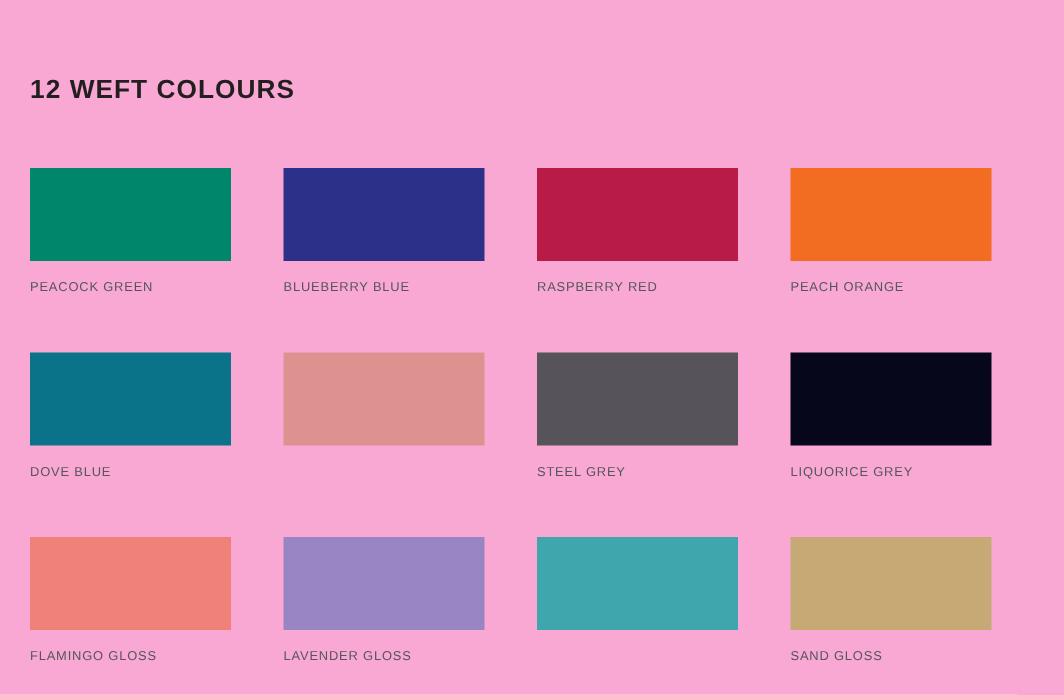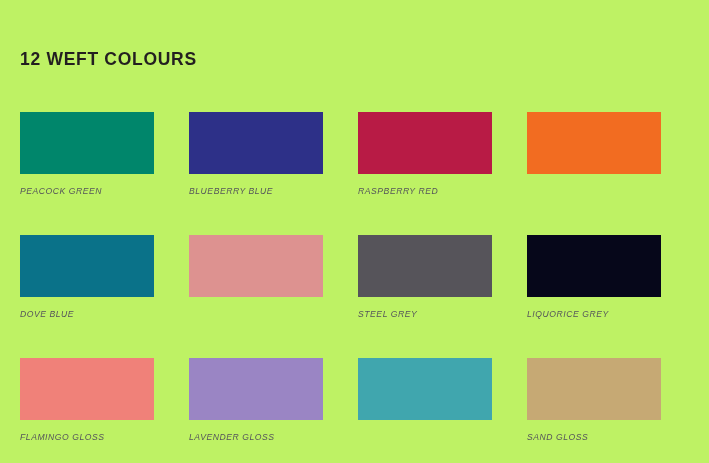--- a/index.html
+++ b/index.html
@@ -14,21 +14,21 @@
     font-family: "Liberation Sans", sans-serif;
     overflow: hidden;
     position: relative;
   }
   .page {
     position: absolute;
     left: 0;
     top: 0;
     width: 709px;
     height: 463px;
-    background: #bef264;
+    background: #f9a8d4;
   }
   .page-title {
     position: absolute;
     left: 20px;
     top: 48px;
     font-size: 17.5px;
     font-weight: bold;
     letter-spacing: 0.7px;
     color: #231f20;
     line-height: 22px;
@@ -40,21 +40,20 @@
     left: 20px;
     top: 112px;
     width: 640px;
     display: grid;
     grid-template-columns: repeat(4, 134px);
     grid-column-gap: 35px;
     grid-row-gap: 38px;
   }
   .swatch-cell {
     width: 146px;
-    font-style: italic;
   }
   .swatch-chip {
     width: 134px;
     height: 62px;
     display: block;
   }
   .swatch-label {
     display: block;
     margin-top: 12px;
     font-size: 8.6px;
@@ -84,20 +83,21 @@
       <span class="swatch-label">BLUEBERRY BLUE</span>
     </div>
 
     <div class="swatch-cell">
       <span class="swatch-chip" style="background-color:#B81B45;" title="RASPBERRY RED"></span>
       <span class="swatch-label">RASPBERRY RED</span>
     </div>
 
     <div class="swatch-cell">
       <span class="swatch-chip" style="background-color:#F26C21;" title="PEACH ORANGE"></span>
+      <span class="swatch-label">PEACH ORANGE</span>
     </div>
 
     <div class="swatch-cell">
       <span class="swatch-chip" style="background-color:#0A7289;" title="DOVE BLUE"></span>
       <span class="swatch-label">DOVE BLUE</span>
     </div>
 
     <div class="swatch-cell">
       <span class="swatch-chip" style="background-color:#DD9290;" title="DUSTY PINK"></span>
     </div>

